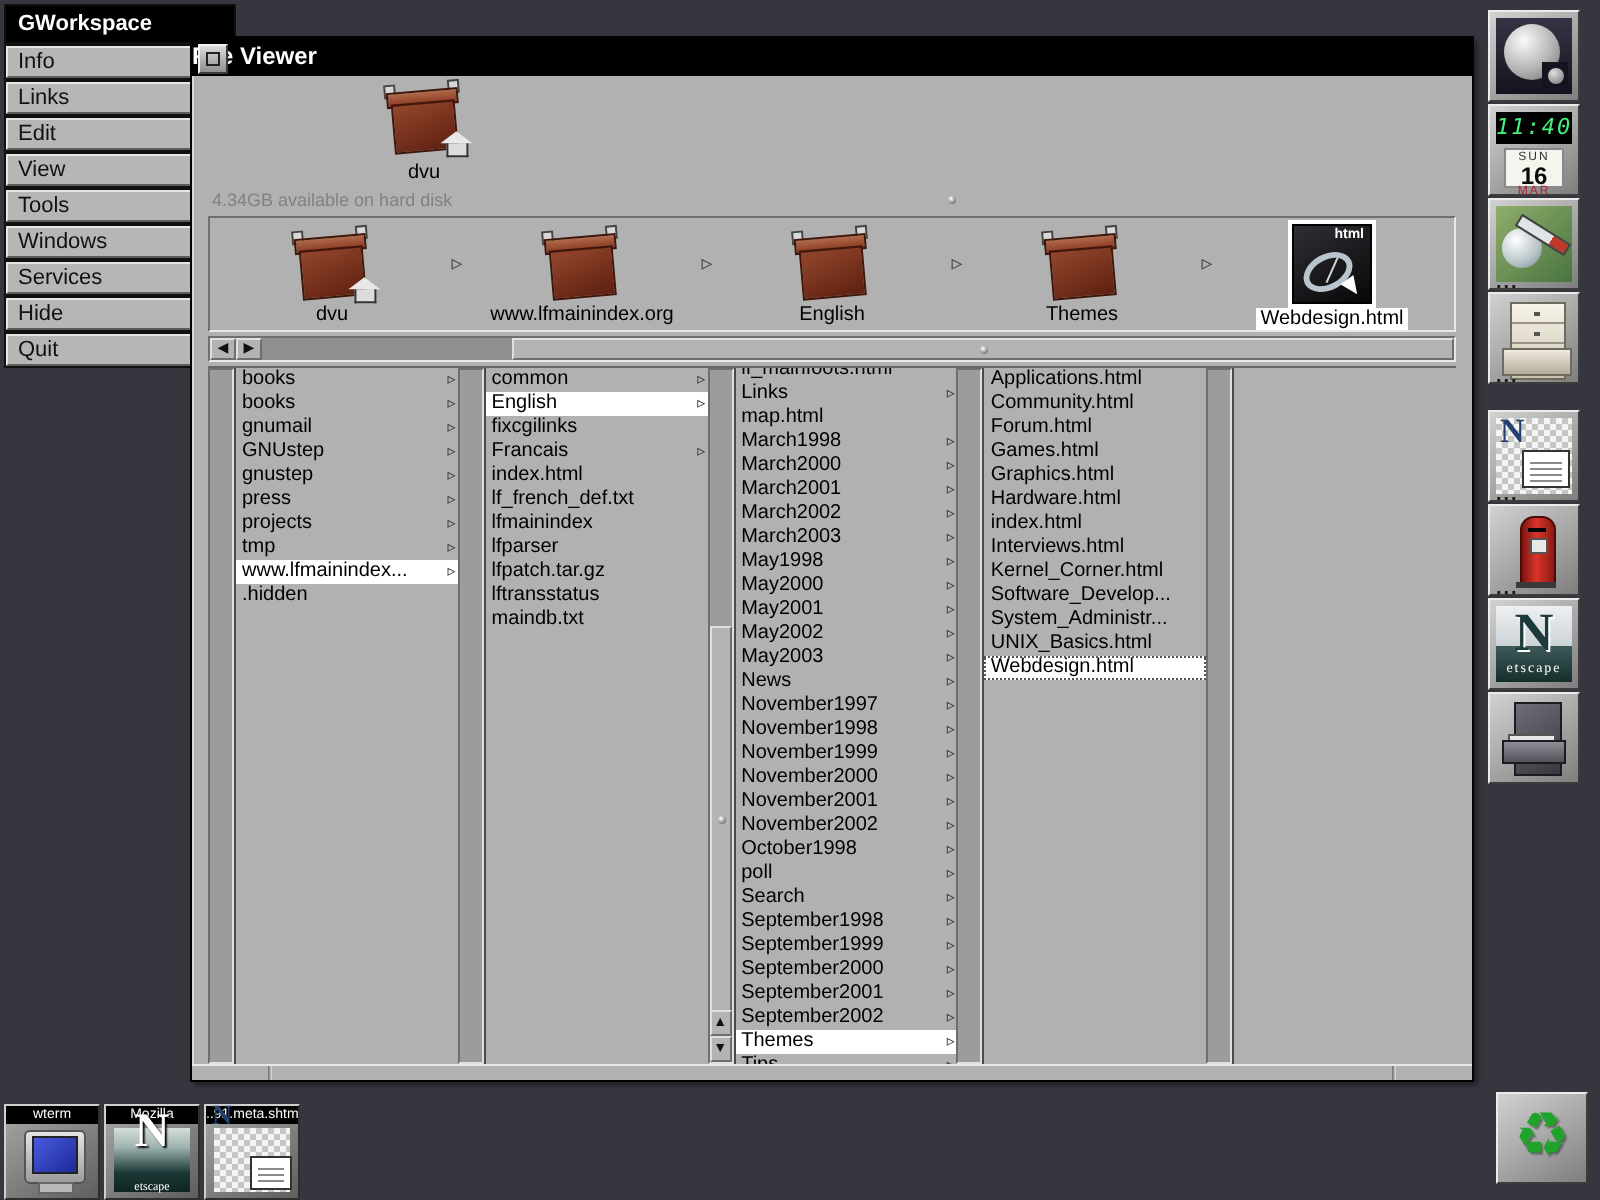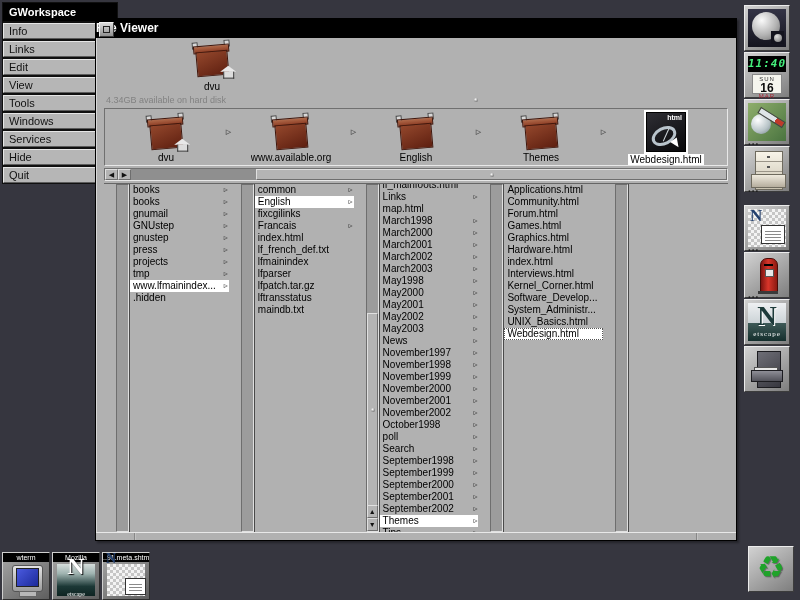--- a/index.html
+++ b/index.html
@@ -48,21 +48,21 @@
            border:1px solid;border-color:#707070 #e8e8e8 #e8e8e8 #707070;background:#8f8f8f;display:flex;}
   .hs-btn{width:13px;background:#b4b4b4;border:1px solid;border-color:#e0e0e0 #6e6e6e #6e6e6e #e0e0e0;
           font-size:7px;line-height:10px;text-align:center;color:#111;box-sizing:border-box;}
   .hs-trough{flex:1;position:relative;}
   .hs-knob{position:absolute;left:21%;right:0;top:0;bottom:0;background:#b4b4b4;
            border:1px solid;border-color:#e0e0e0 #6e6e6e #6e6e6e #e0e0e0;}
 
   
   .browser{position:absolute;left:8px;right:8px;top:145px;bottom:7px;display:flex;overflow:hidden;
            border-top:1px solid #666;border-bottom:1px solid #dcdcdc;}
-  .bcol{flex:1;display:flex;min-width:0;margin-left:12px;}
+  .bcol{flex:1;display:flex;min-width:0;}
   .vstrip{width:13px;background:#9c9c9c;border:1px solid;border-color:#6e6e6e #e0e0e0 #e0e0e0 #6e6e6e;
           position:relative;box-sizing:border-box;flex:none;}
   .vknob{position:absolute;left:0;right:0;top:128px;height:194px;background:#b4b4b4;
          border:1px solid;border-color:#e0e0e0 #6e6e6e #6e6e6e #e0e0e0;}
   .varrows{position:absolute;left:0;right:0;bottom:0;}
   .v-btn{height:13px;background:#b4b4b4;border:1px solid;border-color:#e0e0e0 #6e6e6e #6e6e6e #e0e0e0;
          font-size:7px;line-height:11px;text-align:center;color:#111;box-sizing:border-box;}
   .list{flex:1;background:#b1b1b1;border-left:1px solid #4a4a4a;overflow:hidden;min-width:0;}
   .row{height:12px;line-height:12px;font-size:10px;padding:0 10px 0 3px;color:#000;position:relative;
        white-space:nowrap;overflow:hidden;}
@@ -101,21 +101,21 @@
         background:linear-gradient(145deg,#d2d2d2,#7e7e7e);
         border:1px solid;border-color:#ececec #3c3c3c #3c3c3c #ececec;}
   .tile .dots{position:absolute;left:3px;bottom:-3px;color:#1c1c1c;font-size:10px;font-weight:bold;letter-spacing:1px;}
   .gs-bg{position:absolute;inset:3px;background:linear-gradient(#343446,#14141e);}
   .gs-sphere{position:absolute;left:7px;top:6px;width:28px;height:28px;border-radius:50%;
              background:radial-gradient(circle at 35% 30%,#fafafa,#b4b4b4 55%,#6a6a6a);}
   .gs-notch{position:absolute;right:5px;bottom:6px;width:13px;height:13px;background:#14141e;}
   .gs-dot{position:absolute;right:7px;bottom:8px;width:8px;height:8px;border-radius:50%;
           background:radial-gradient(circle at 35% 30%,#e0e0e0,#707070);}
   .lcd{position:absolute;left:3px;right:3px;top:3px;height:16px;background:#000;color:#45f07c;
-       font-family:"DejaVu Sans Mono",monospace;font-style:italic;font-weight:bold;font-size:11px;
+       font-family:"DejaVu Sans Mono",monospace;font-style:italic;font-weight:normal;font-size:11px;
        text-align:center;line-height:16px;letter-spacing:1px;}
   .cal{position:absolute;left:7px;right:7px;top:21px;bottom:3px;background:#f5f5ee;border:1px solid #888;text-align:center;}
   .cal .wd{font-size:6px;color:#333;letter-spacing:1px;line-height:7px;margin-top:1px;}
   .cal .dy{font-size:12px;font-weight:bold;color:#0a0a0a;line-height:10px;}
   .cal .mo{font-size:6px;color:#a23;letter-spacing:1px;line-height:7px;}
   .paint-bg{position:absolute;inset:3px;background:linear-gradient(135deg,#8fae6b,#4a7440);}
   .p-sphere{position:absolute;left:6px;top:14px;width:20px;height:20px;border-radius:50%;
             background:radial-gradient(circle at 35% 30%,#fff,#b8c4c8 60%,#718086);}
   .p-brush{position:absolute;left:12px;top:14px;width:27px;height:5px;transform:rotate(32deg);
            background:linear-gradient(90deg,#dfe4e8 68%,#c03a2a 68%);border:1px solid #444;}
@@ -258,21 +258,21 @@
           <div class="shelf-label">dvu</div>
         </div>
         <span class="shelf-arrow">▹</span>
         <div class="shelf-item">
           <div class="icn-folder">
             <i class="f-hook l"></i>
             <i class="f-hook r"></i>
             <i class="f-rail"></i>
             <i class="f-body"></i>
           </div>
-          <div class="shelf-label">www.available.org</div>
+          <div class="shelf-label">www.lfmainindex.org</div>
         </div>
         <span class="shelf-arrow">▹</span>
         <div class="shelf-item">
           <div class="icn-folder">
             <i class="f-hook l"></i>
             <i class="f-hook r"></i>
             <i class="f-rail"></i>
             <i class="f-body"></i>
           </div>
           <div class="shelf-label">English</div>

